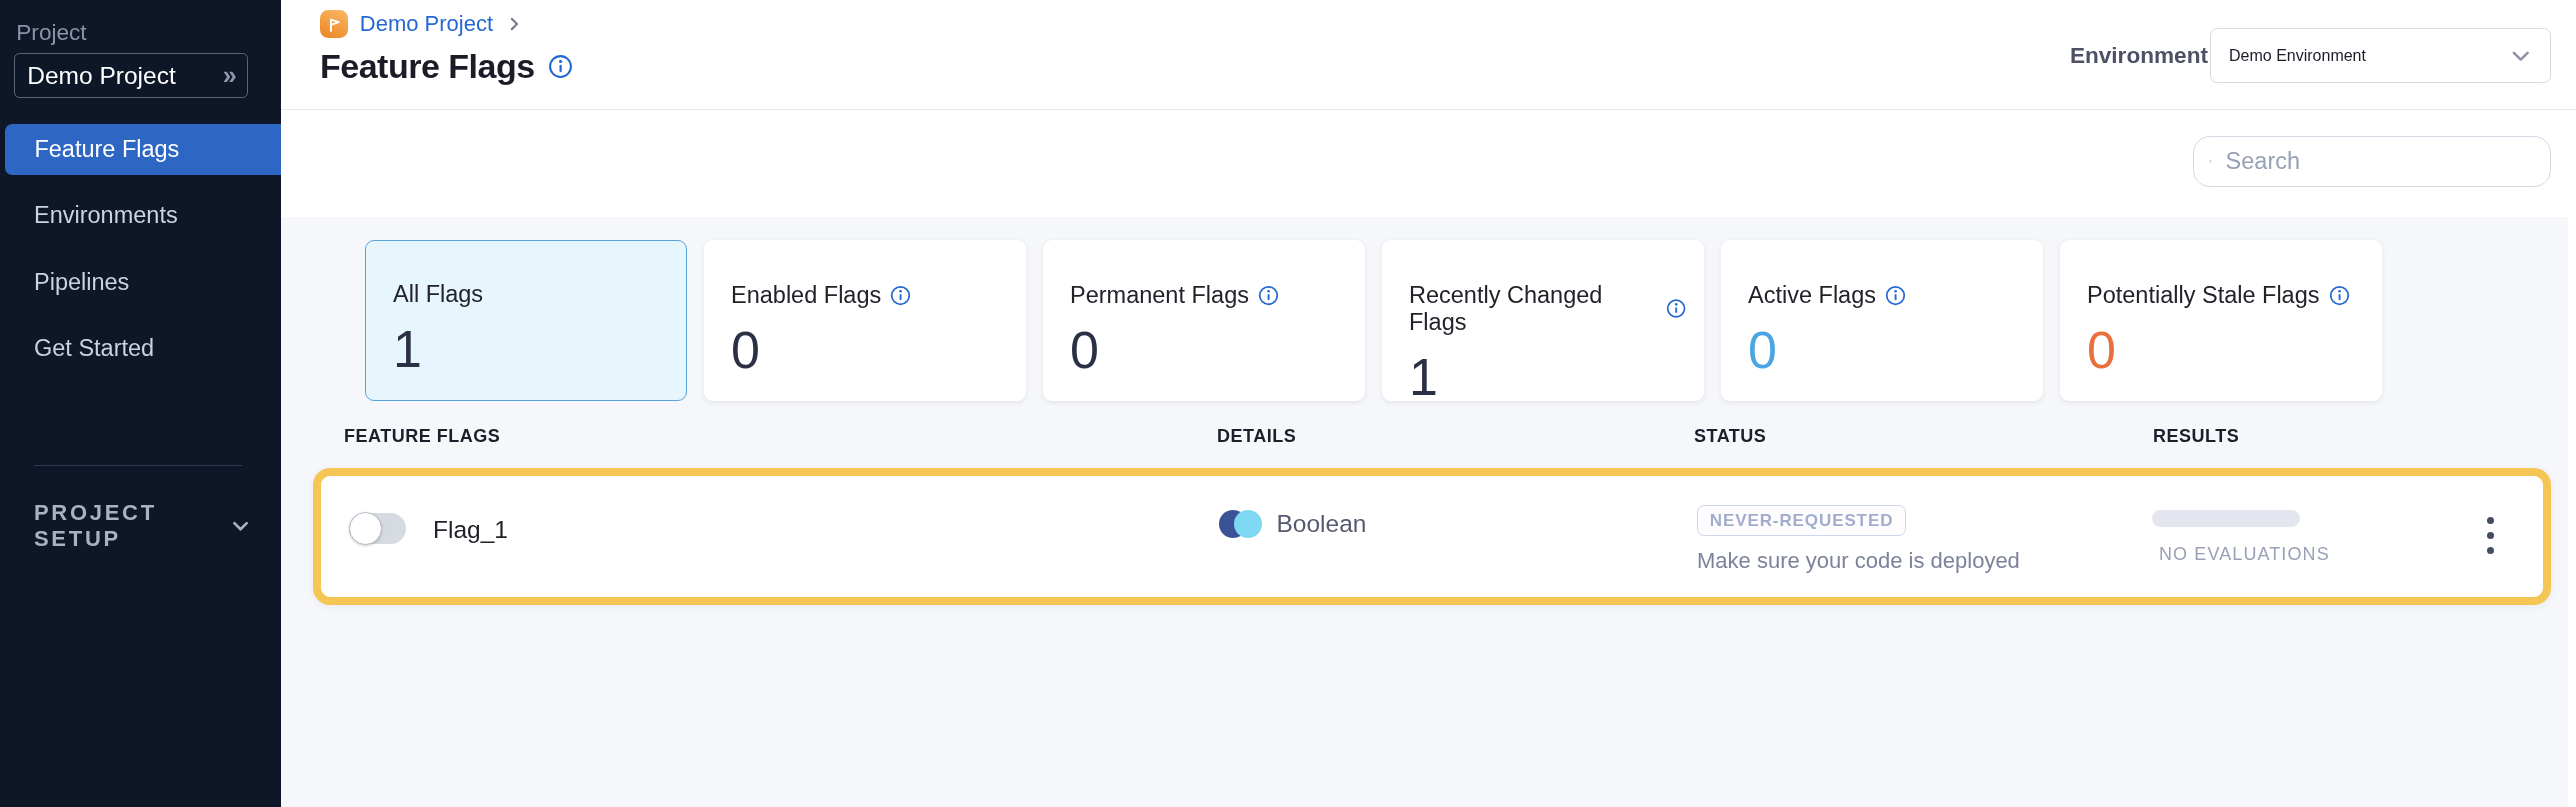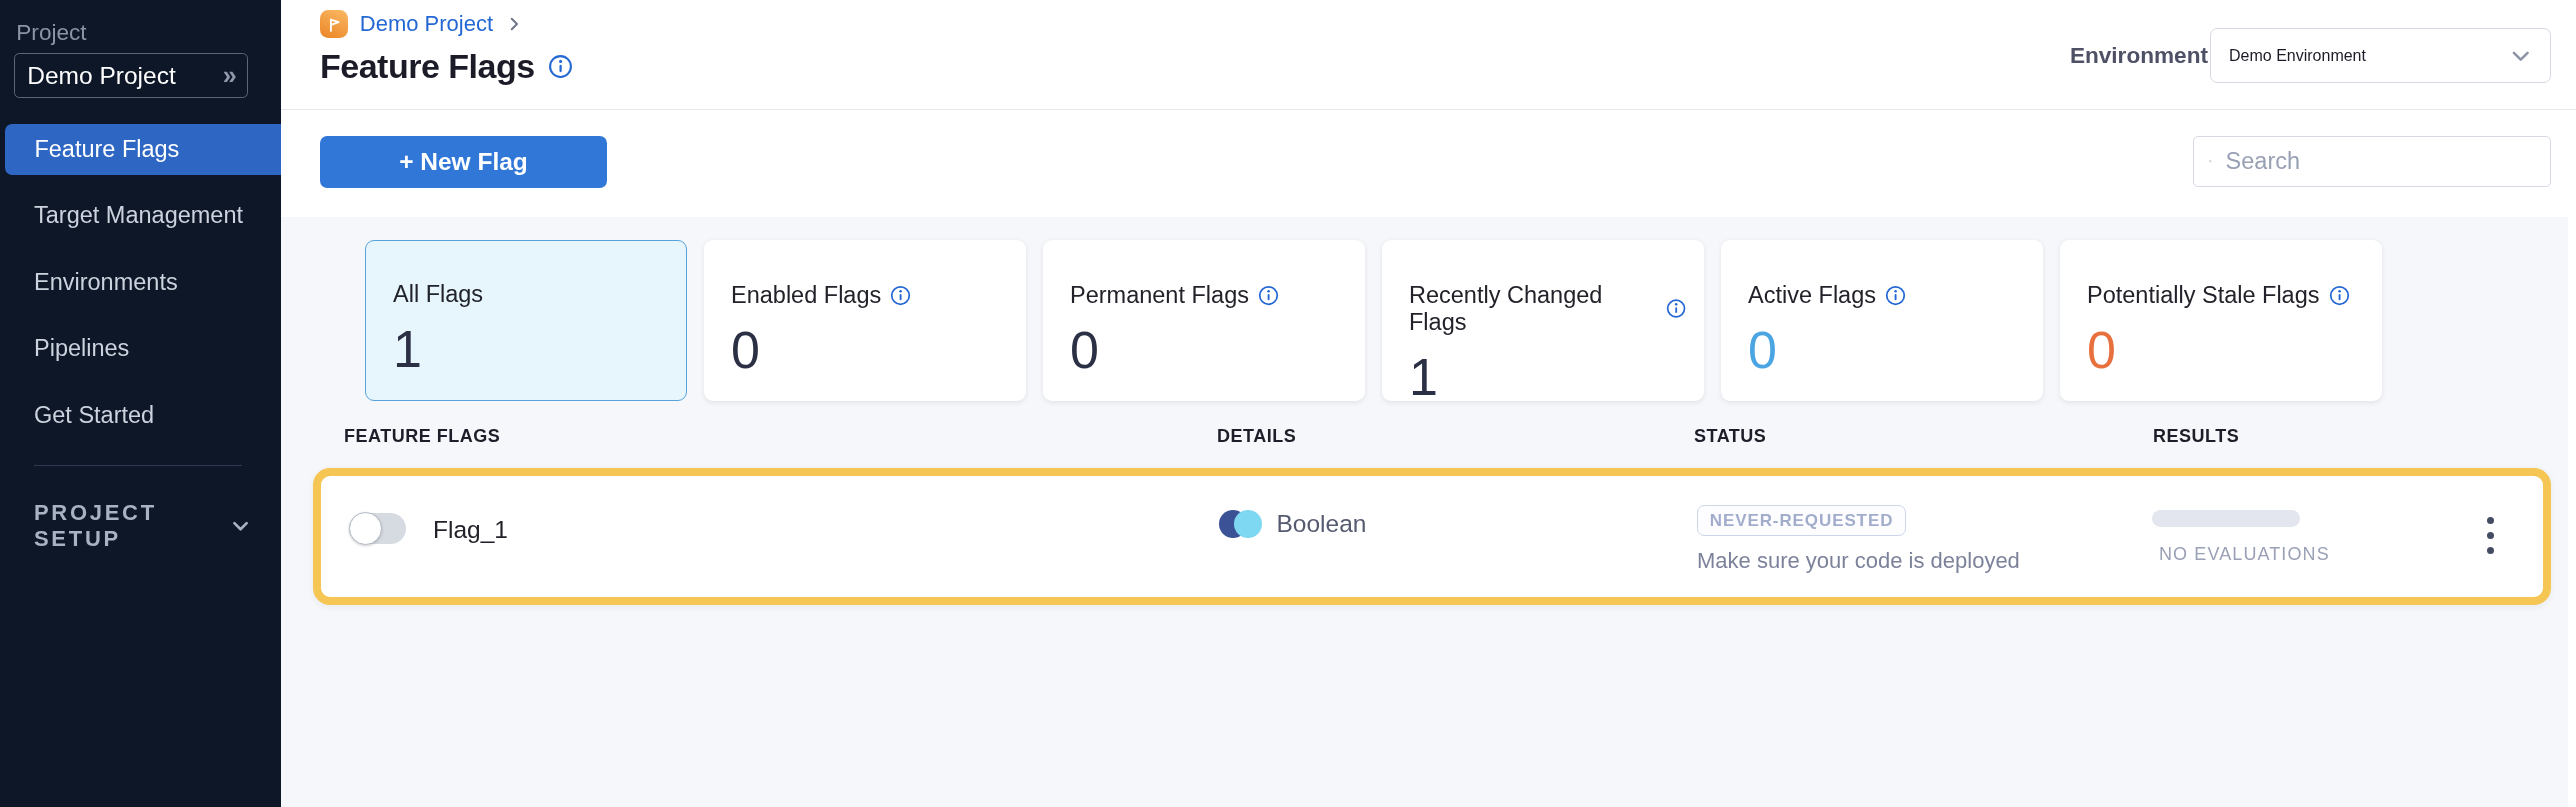--- a/index.html
+++ b/index.html
@@ -43,21 +43,21 @@
                 padding:0 18px; cursor:pointer; }
   .env-select .env-value { font-size:16px; color:#1c1c28; }
 
   
   .toolbar { position:absolute; left:281px; top:110px; width:2295px; height:108px; background:#fff;
              border-bottom:0.9px solid #e7e8ee; }
   .new-flag-btn { position:absolute; left:39px; top:26px; width:287px; height:52px;
                   background:#3077d7; border:none; border-radius:7.2px; color:#fff;
                   font-family:inherit; font-weight:bold; font-size:24.5px; cursor:pointer; }
   .search-box { position:absolute; right:25px; top:26px; width:358px; height:51px;
-                border:1.8px solid #d6d8e4; border-radius:5px; background:#fff; display:flex;
+                border:1.8px solid #d6d8e4; border-radius:17px; background:#fff; display:flex;
                 align-items:center; gap:13.6px; padding:0 15.4px; }
   .search-box input { border:none; outline:none; flex:1; font-family:inherit; font-size:23.5px;
                       color:#1c1c28; background:transparent; }
   .search-box input::placeholder { color:#98a0b3; }
 
   
   .content { position:absolute; left:281px; top:217px; width:2295px; height:591px; background:#f6f7fa; }
   .scroll-strip { position:absolute; right:0; top:0; width:8.2px; height:591px; background:#ffffff; }
 
   .cards { position:absolute; left:40px; top:22.6px; display:flex; gap:17px;padding-left:44px; }
@@ -115,23 +115,20 @@
 
   <nav class="sidebar">
     <div class="project-label">Project</div>
     <div class="project-box">
       <span class="pname">Demo Project</span>
       <span class="expand">»</span>
     </div>
     <div class="nav">
       <div class="nav-item active">
         <span>Feature Flags</span>
-      </div>
-      <div class="nav-item">
-        <span>Target Management</span>
       </div>
       <div class="nav-item">
         <span>Environments</span>
       </div>
       <div class="nav-item">
         <span>Pipelines</span>
       </div>
       <div class="nav-item">
         <span>Get Started</span>
       </div>
@@ -170,21 +167,20 @@
       <div class="env-select">
         <span class="env-value">Demo Environment</span>
         <svg width="23.5" height="23.5" viewBox="0 0 24 24" fill="none">
           <path d="M5 9 L12 16 L19 9" stroke="#8f93a8" stroke-width="2.6" stroke-linecap="round" stroke-linejoin="round"></path>
         </svg>
       </div>
     </div>
   </header>
 
   <div class="toolbar">
-    <button class="new-flag-btn">+ New Flag</button>
     <div class="search-box">
       <svg width="24.5" height="24.5" viewBox="0 0 24 24" fill="none">
         <circle cx="10.5" cy="10.5" r="7" stroke="#555b70" stroke-width="2"></circle>
         <path d="M15.8 15.8 L21 21" stroke="#555b70" stroke-width="2" stroke-linecap="round"></path>
       </svg>
       <input type="text" placeholder="Search" style="">
     </div>
   </div>
 
   <main class="content">

